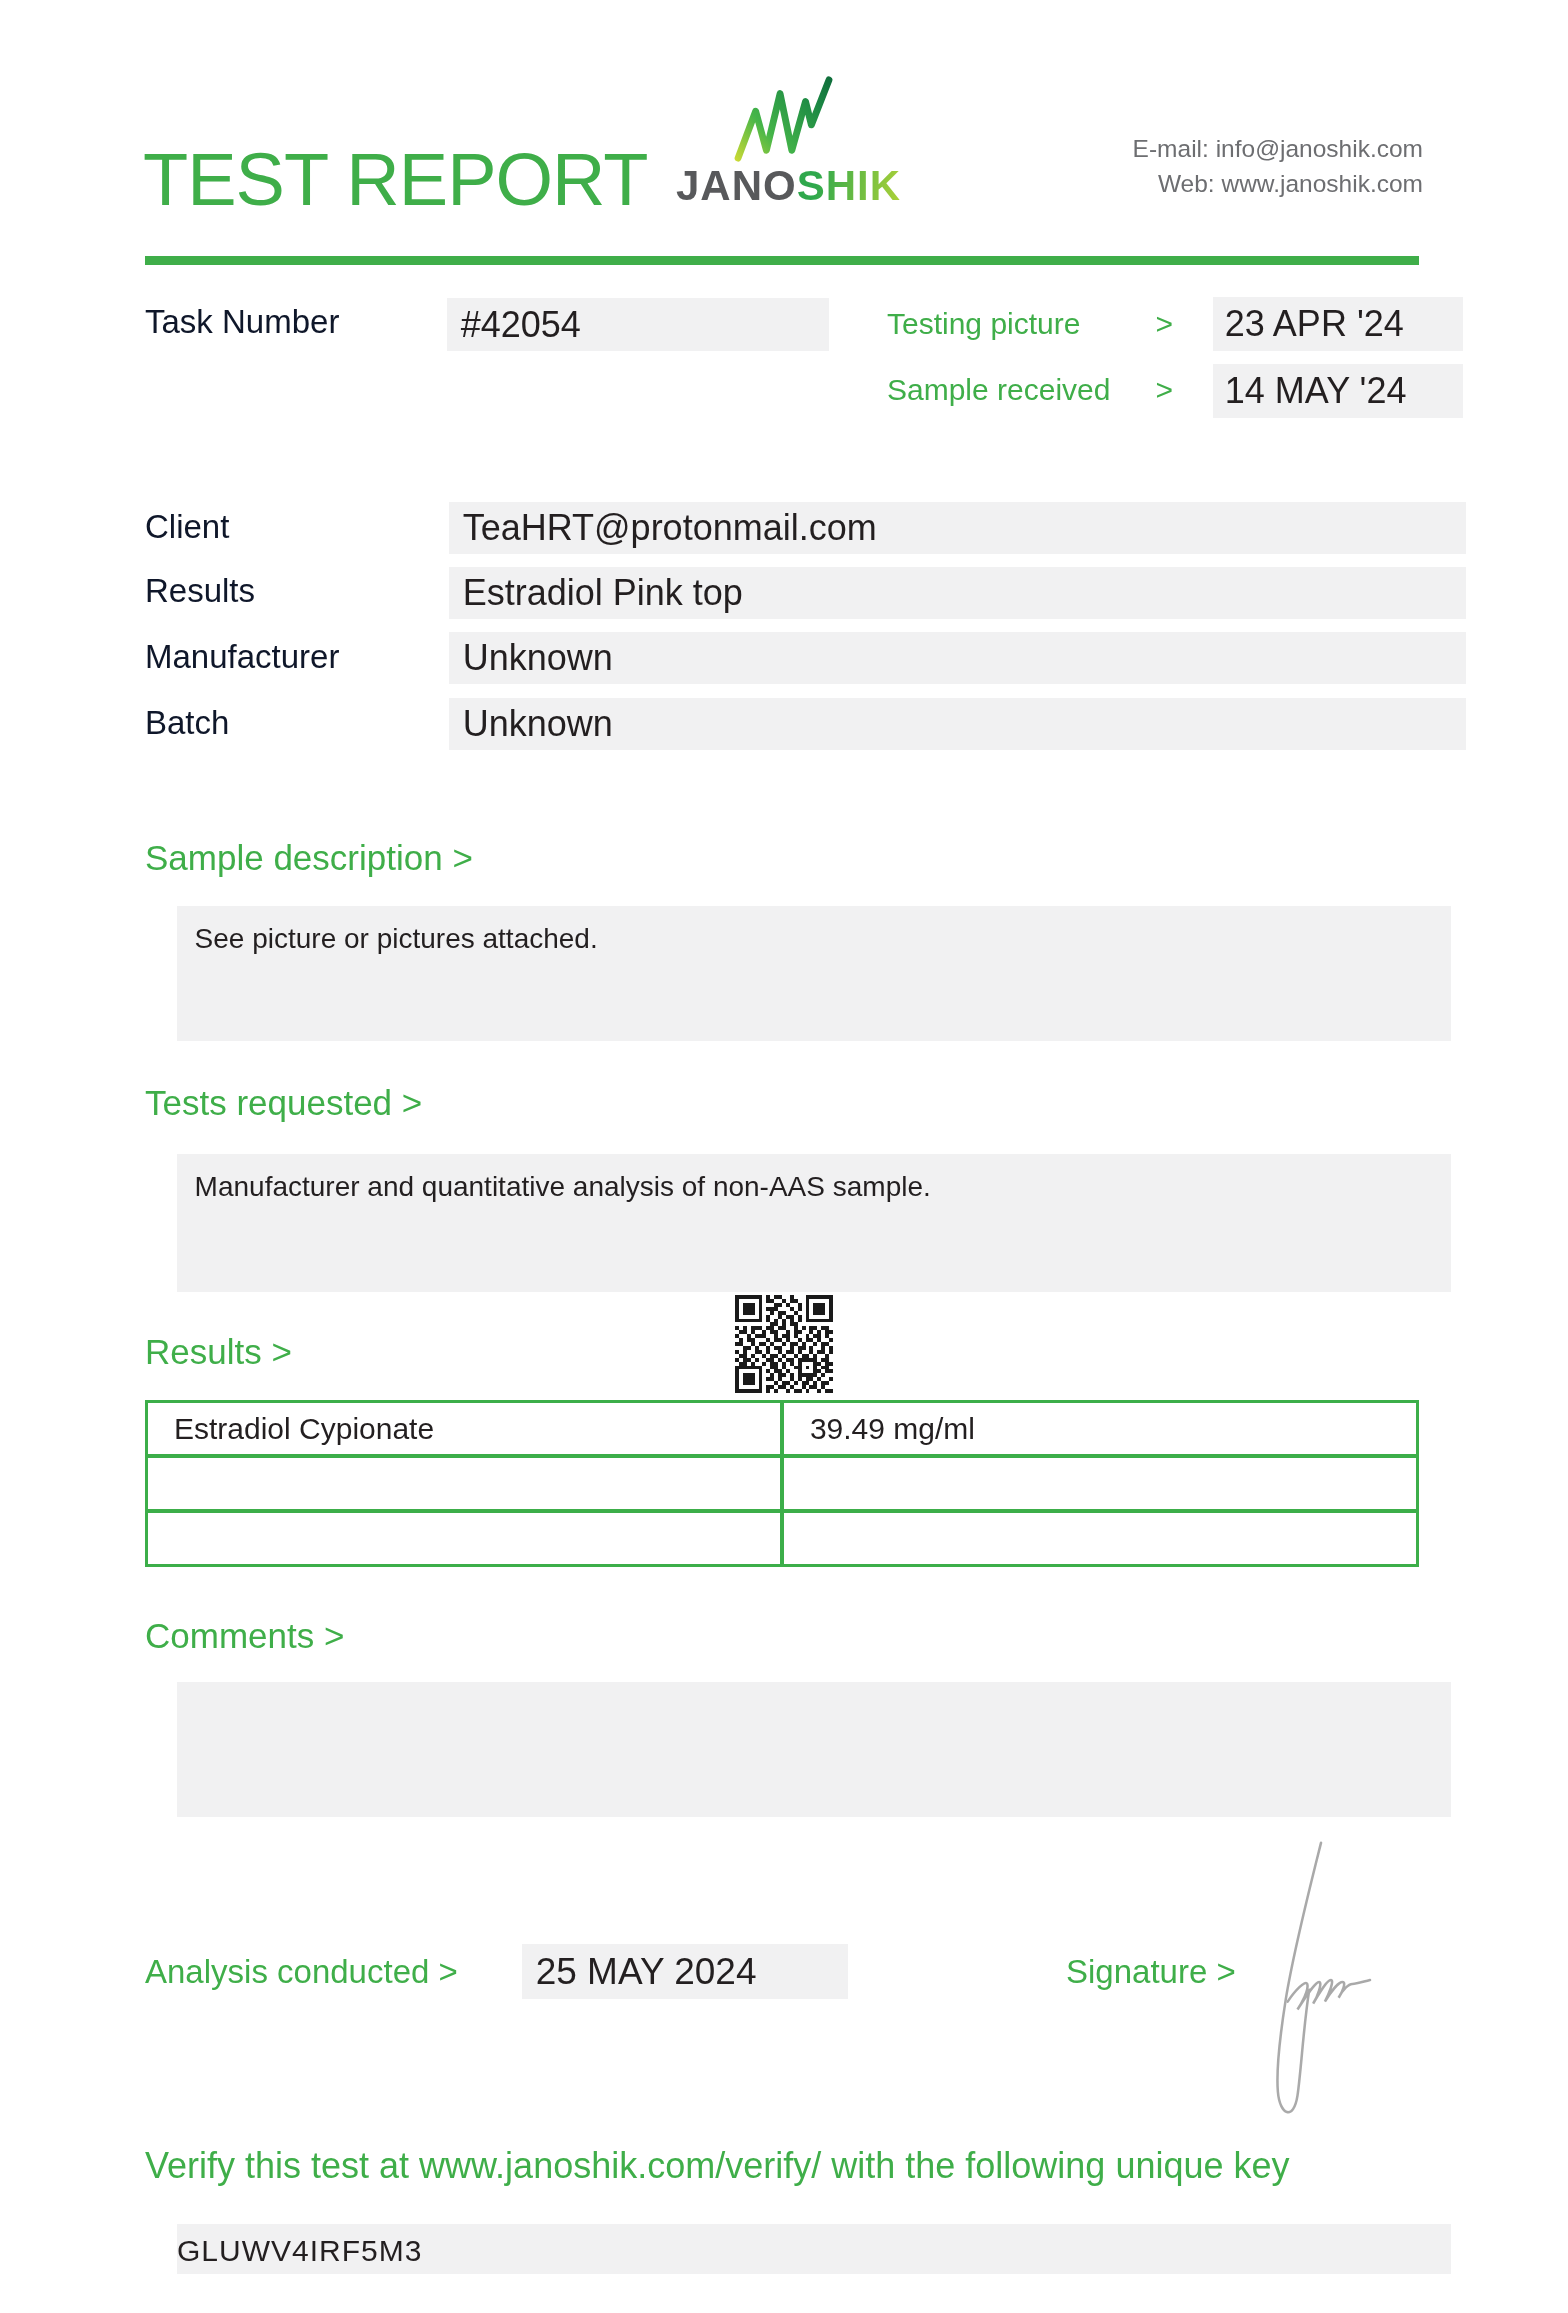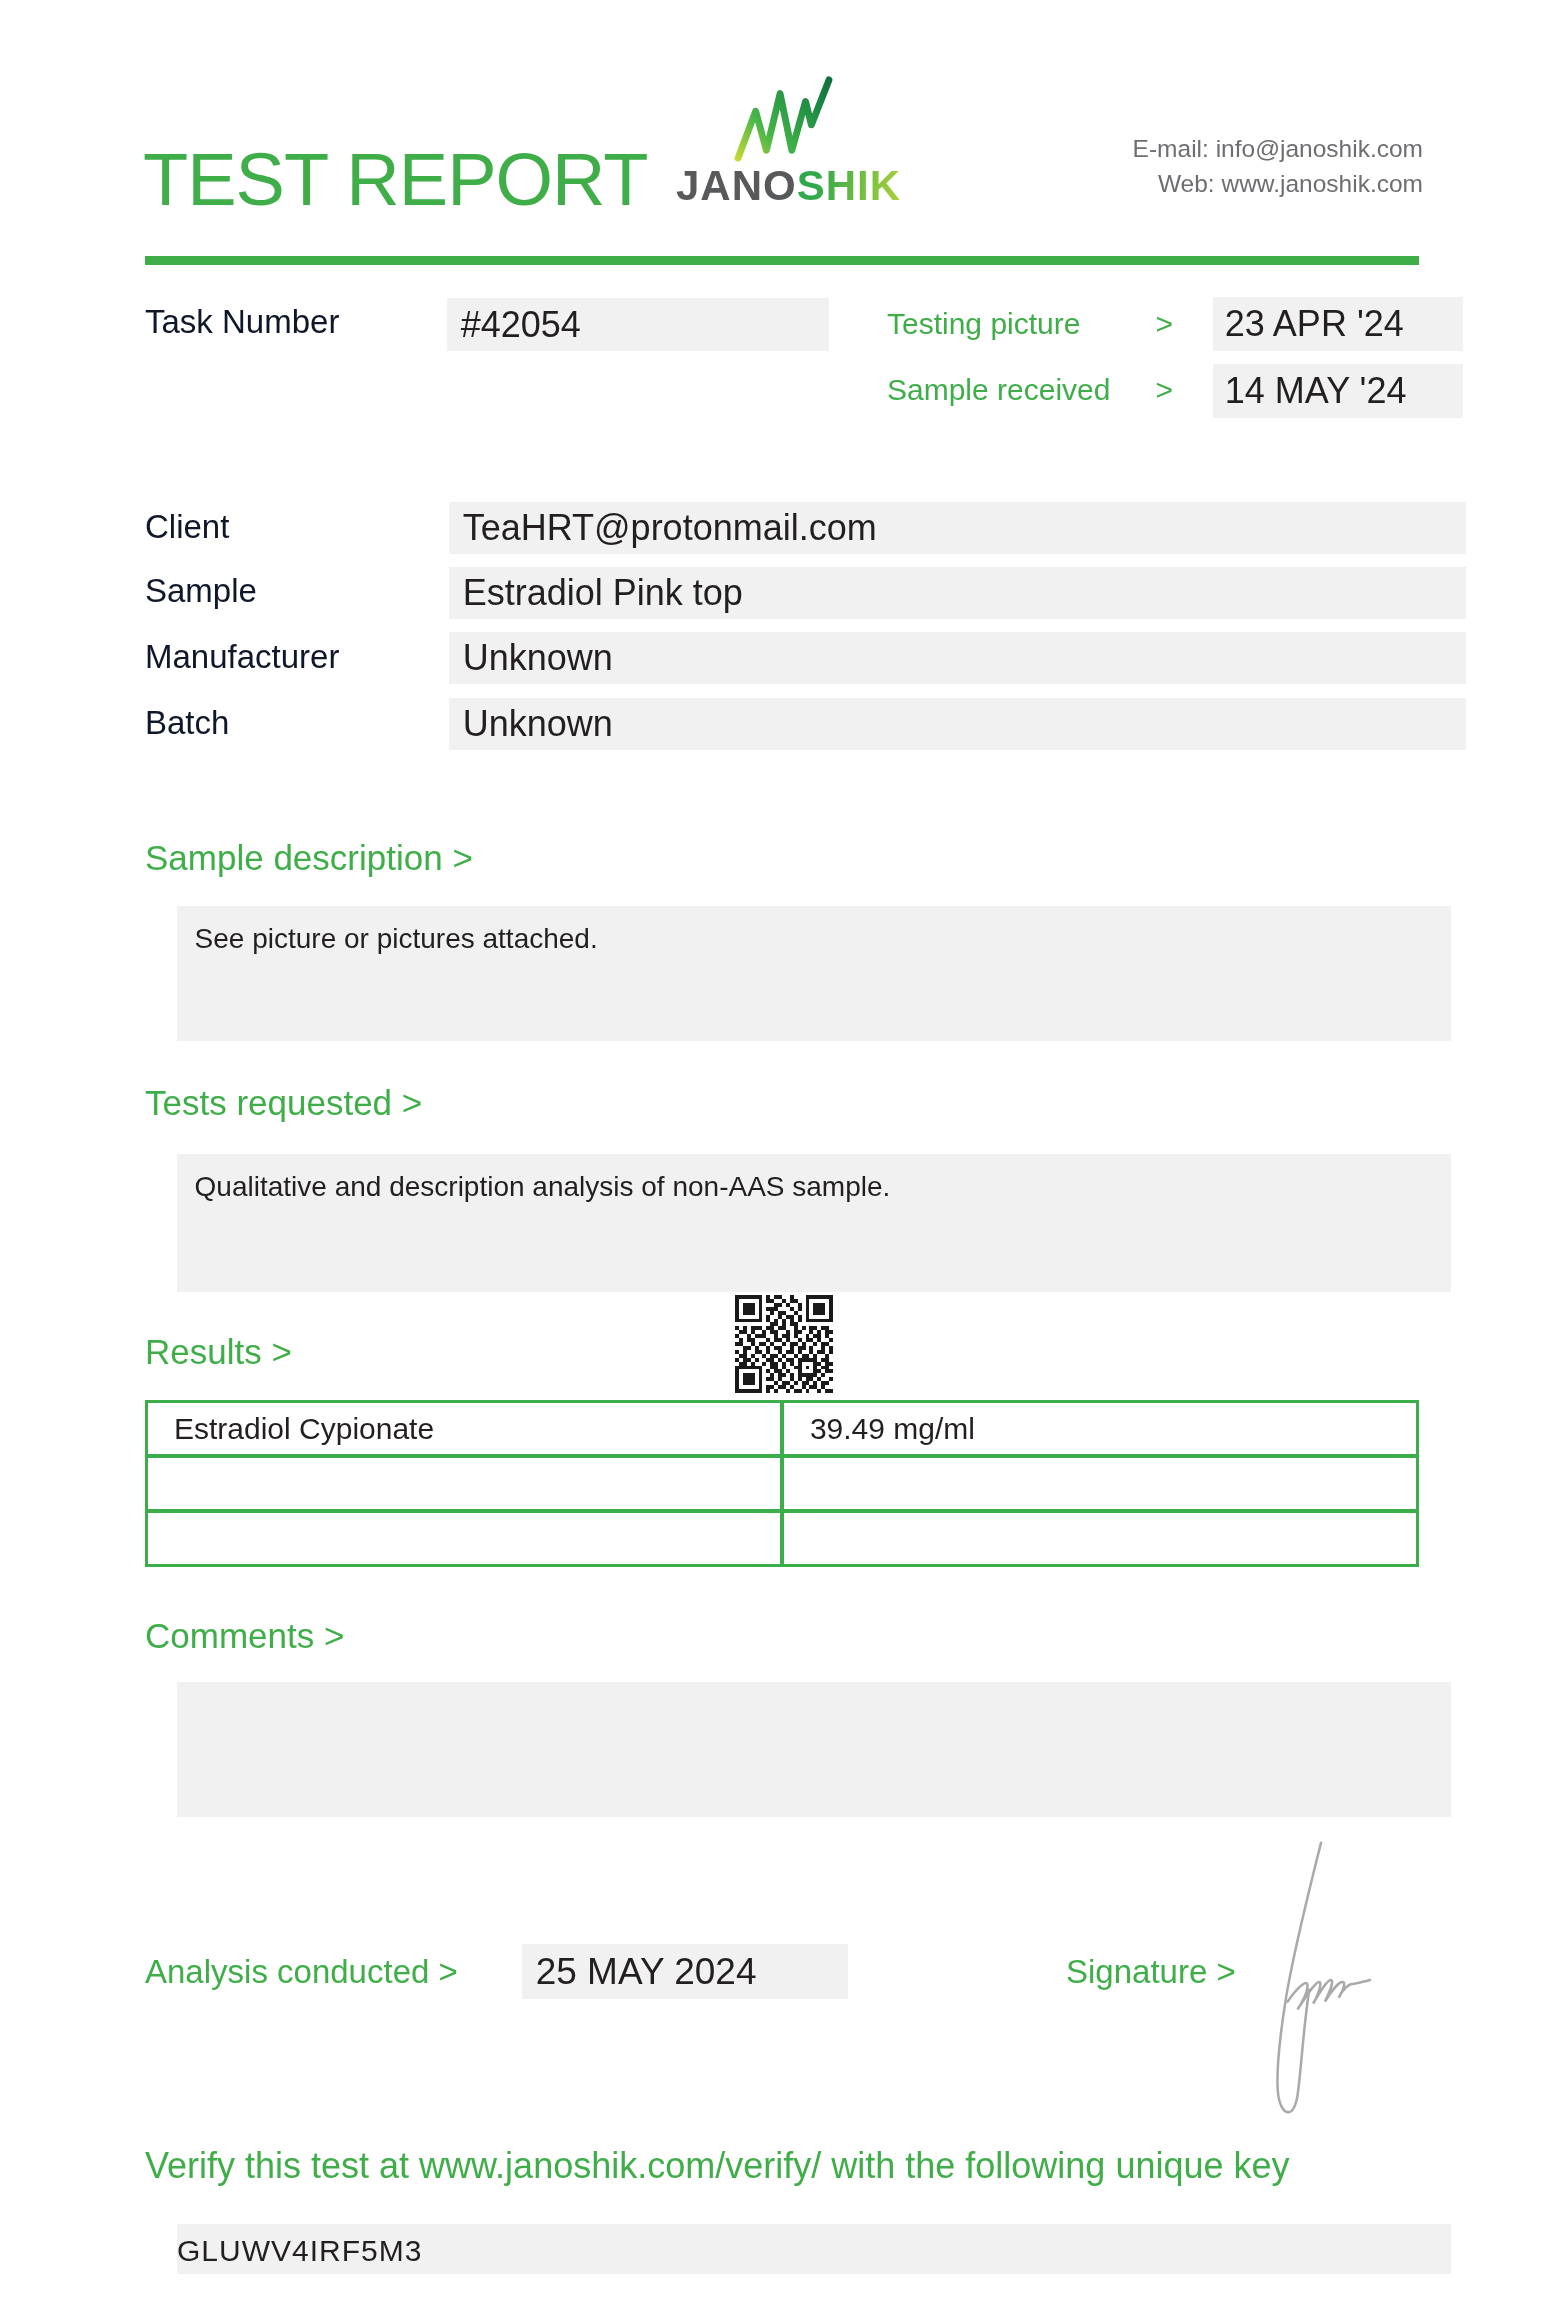--- a/index.html
+++ b/index.html
@@ -72,34 +72,34 @@
 
   <div class="abs rt-label" style="left:887px;top:373px;width:286px;">
     <span>Sample received</span>
     <span>&gt;</span>
   </div>
   <div class="abs graybox datebox" style="left:1181px;top:364px;width:238px;height:54px;line-height:54px;">14 MAY '24</div>
 
   <div class="abs label" style="left:145px;top:509px;">Client</div>
   <div class="abs graybox valbox" style="left:417px;top:502px;width:1003px;height:52px;line-height:52px;">TeaHRT@protonmail.com</div>
 
-  <div class="abs label" style="left:145px;top:573px;">Sample</div>
+  <div class="abs label" style="left:145px;top:573px;">Results</div>
   <div class="abs graybox valbox" style="left:417px;top:567px;width:1003px;height:52px;line-height:52px;">Estradiol Pink top</div>
 
   <div class="abs label" style="left:145px;top:639px;">Manufacturer</div>
   <div class="abs graybox valbox" style="left:417px;top:632px;width:1003px;height:52px;line-height:52px;">Unknown</div>
 
   <div class="abs label" style="left:145px;top:705px;">Batch</div>
   <div class="abs graybox valbox" style="left:417px;top:698px;width:1003px;height:52px;line-height:52px;">Unknown</div>
 
   <div class="abs sec-head" style="left:145px;top:839px;">Sample description &gt;</div>
   <div class="abs graybox boxtext" style="left:145px;top:906px;width:1274px;height:135px;box-sizing:border-box;">See picture or pictures attached.</div>
 
   <div class="abs sec-head" style="left:145px;top:1084px;">Tests requested &gt;</div>
-  <div class="abs graybox boxtext" style="left:145px;top:1154px;width:1274px;height:138px;box-sizing:border-box;">Qualitative and description analysis of non-AAS sample.</div>
+  <div class="abs graybox boxtext" style="left:145px;top:1154px;width:1274px;height:138px;box-sizing:border-box;">Manufacturer and quantitative analysis of non-AAS sample.</div>
 
   <div class="abs" id="qr" style="left:735px;top:1295px;width:98px;height:98px;"><svg width="98" height="98" viewBox="0 0 100 100" shape-rendering="crispEdges">
         <rect x="0" y="0" width="4" height="4" fill="#1a1a1a"></rect>
         <rect x="4" y="0" width="4" height="4" fill="#1a1a1a"></rect>
         <rect x="8" y="0" width="4" height="4" fill="#1a1a1a"></rect>
         <rect x="12" y="0" width="4" height="4" fill="#1a1a1a"></rect>
         <rect x="16" y="0" width="4" height="4" fill="#1a1a1a"></rect>
         <rect x="20" y="0" width="4" height="4" fill="#1a1a1a"></rect>
         <rect x="24" y="0" width="4" height="4" fill="#1a1a1a"></rect>
         <rect x="32" y="0" width="4" height="4" fill="#1a1a1a"></rect>

